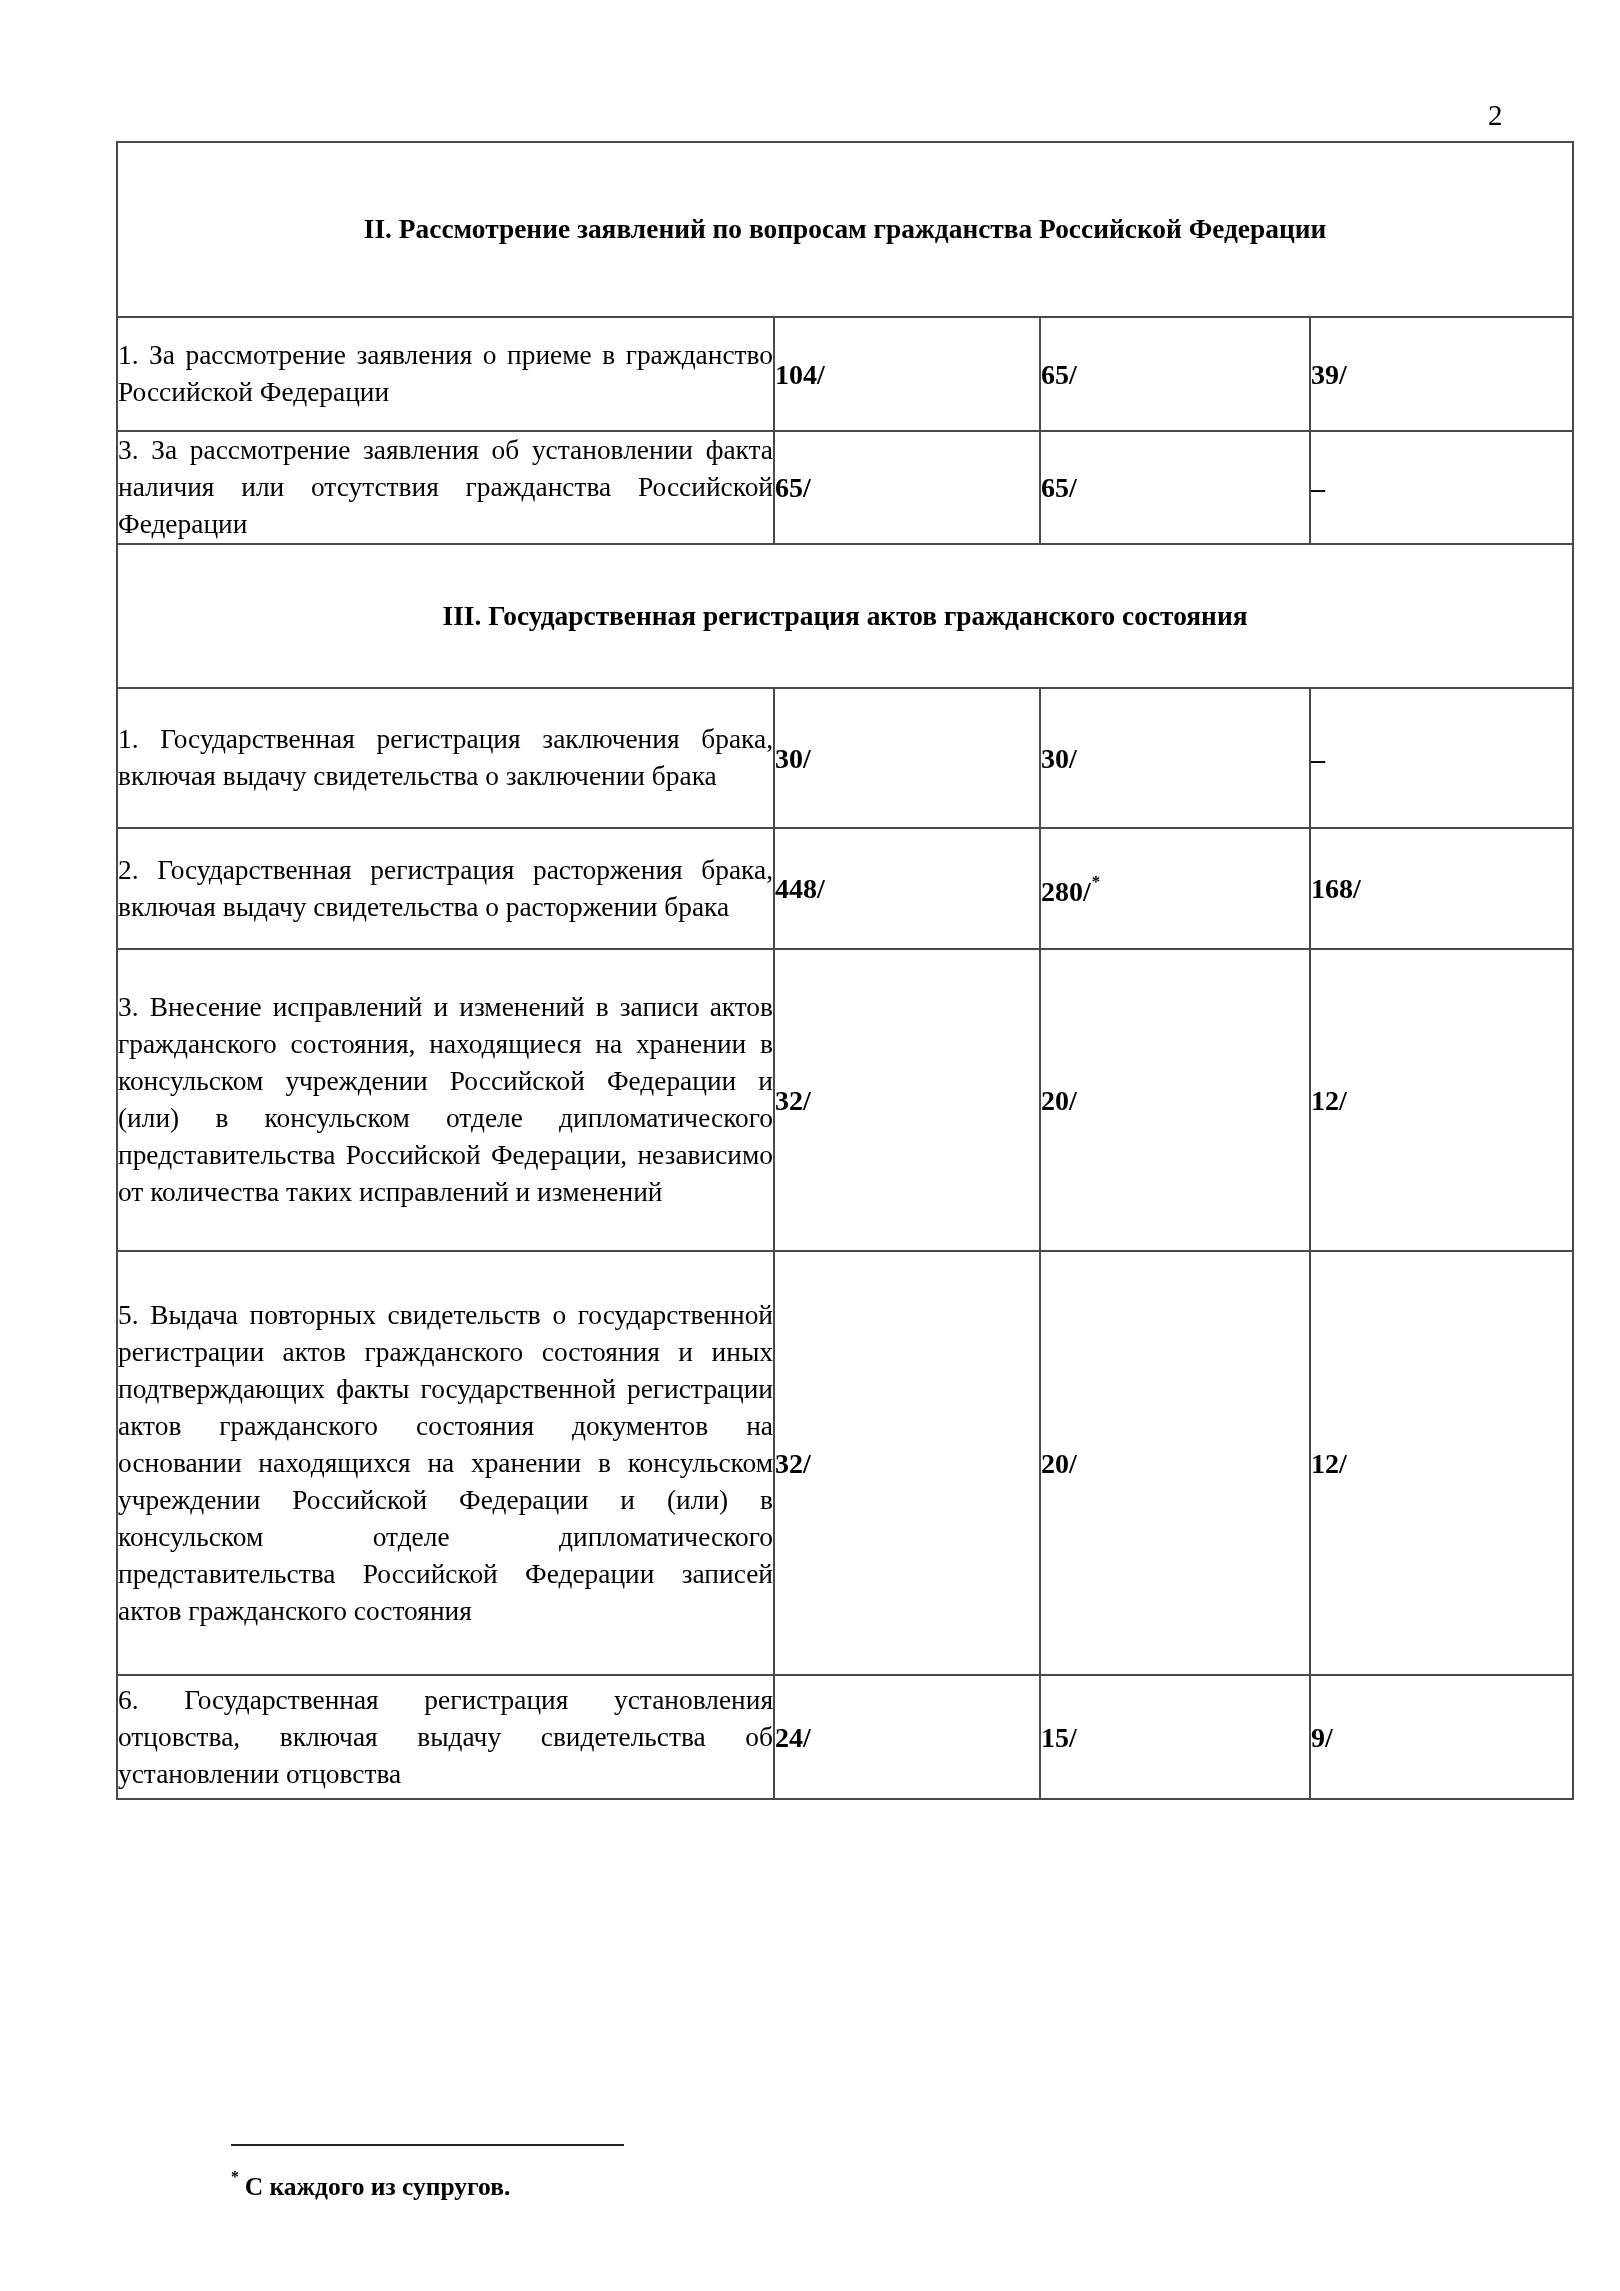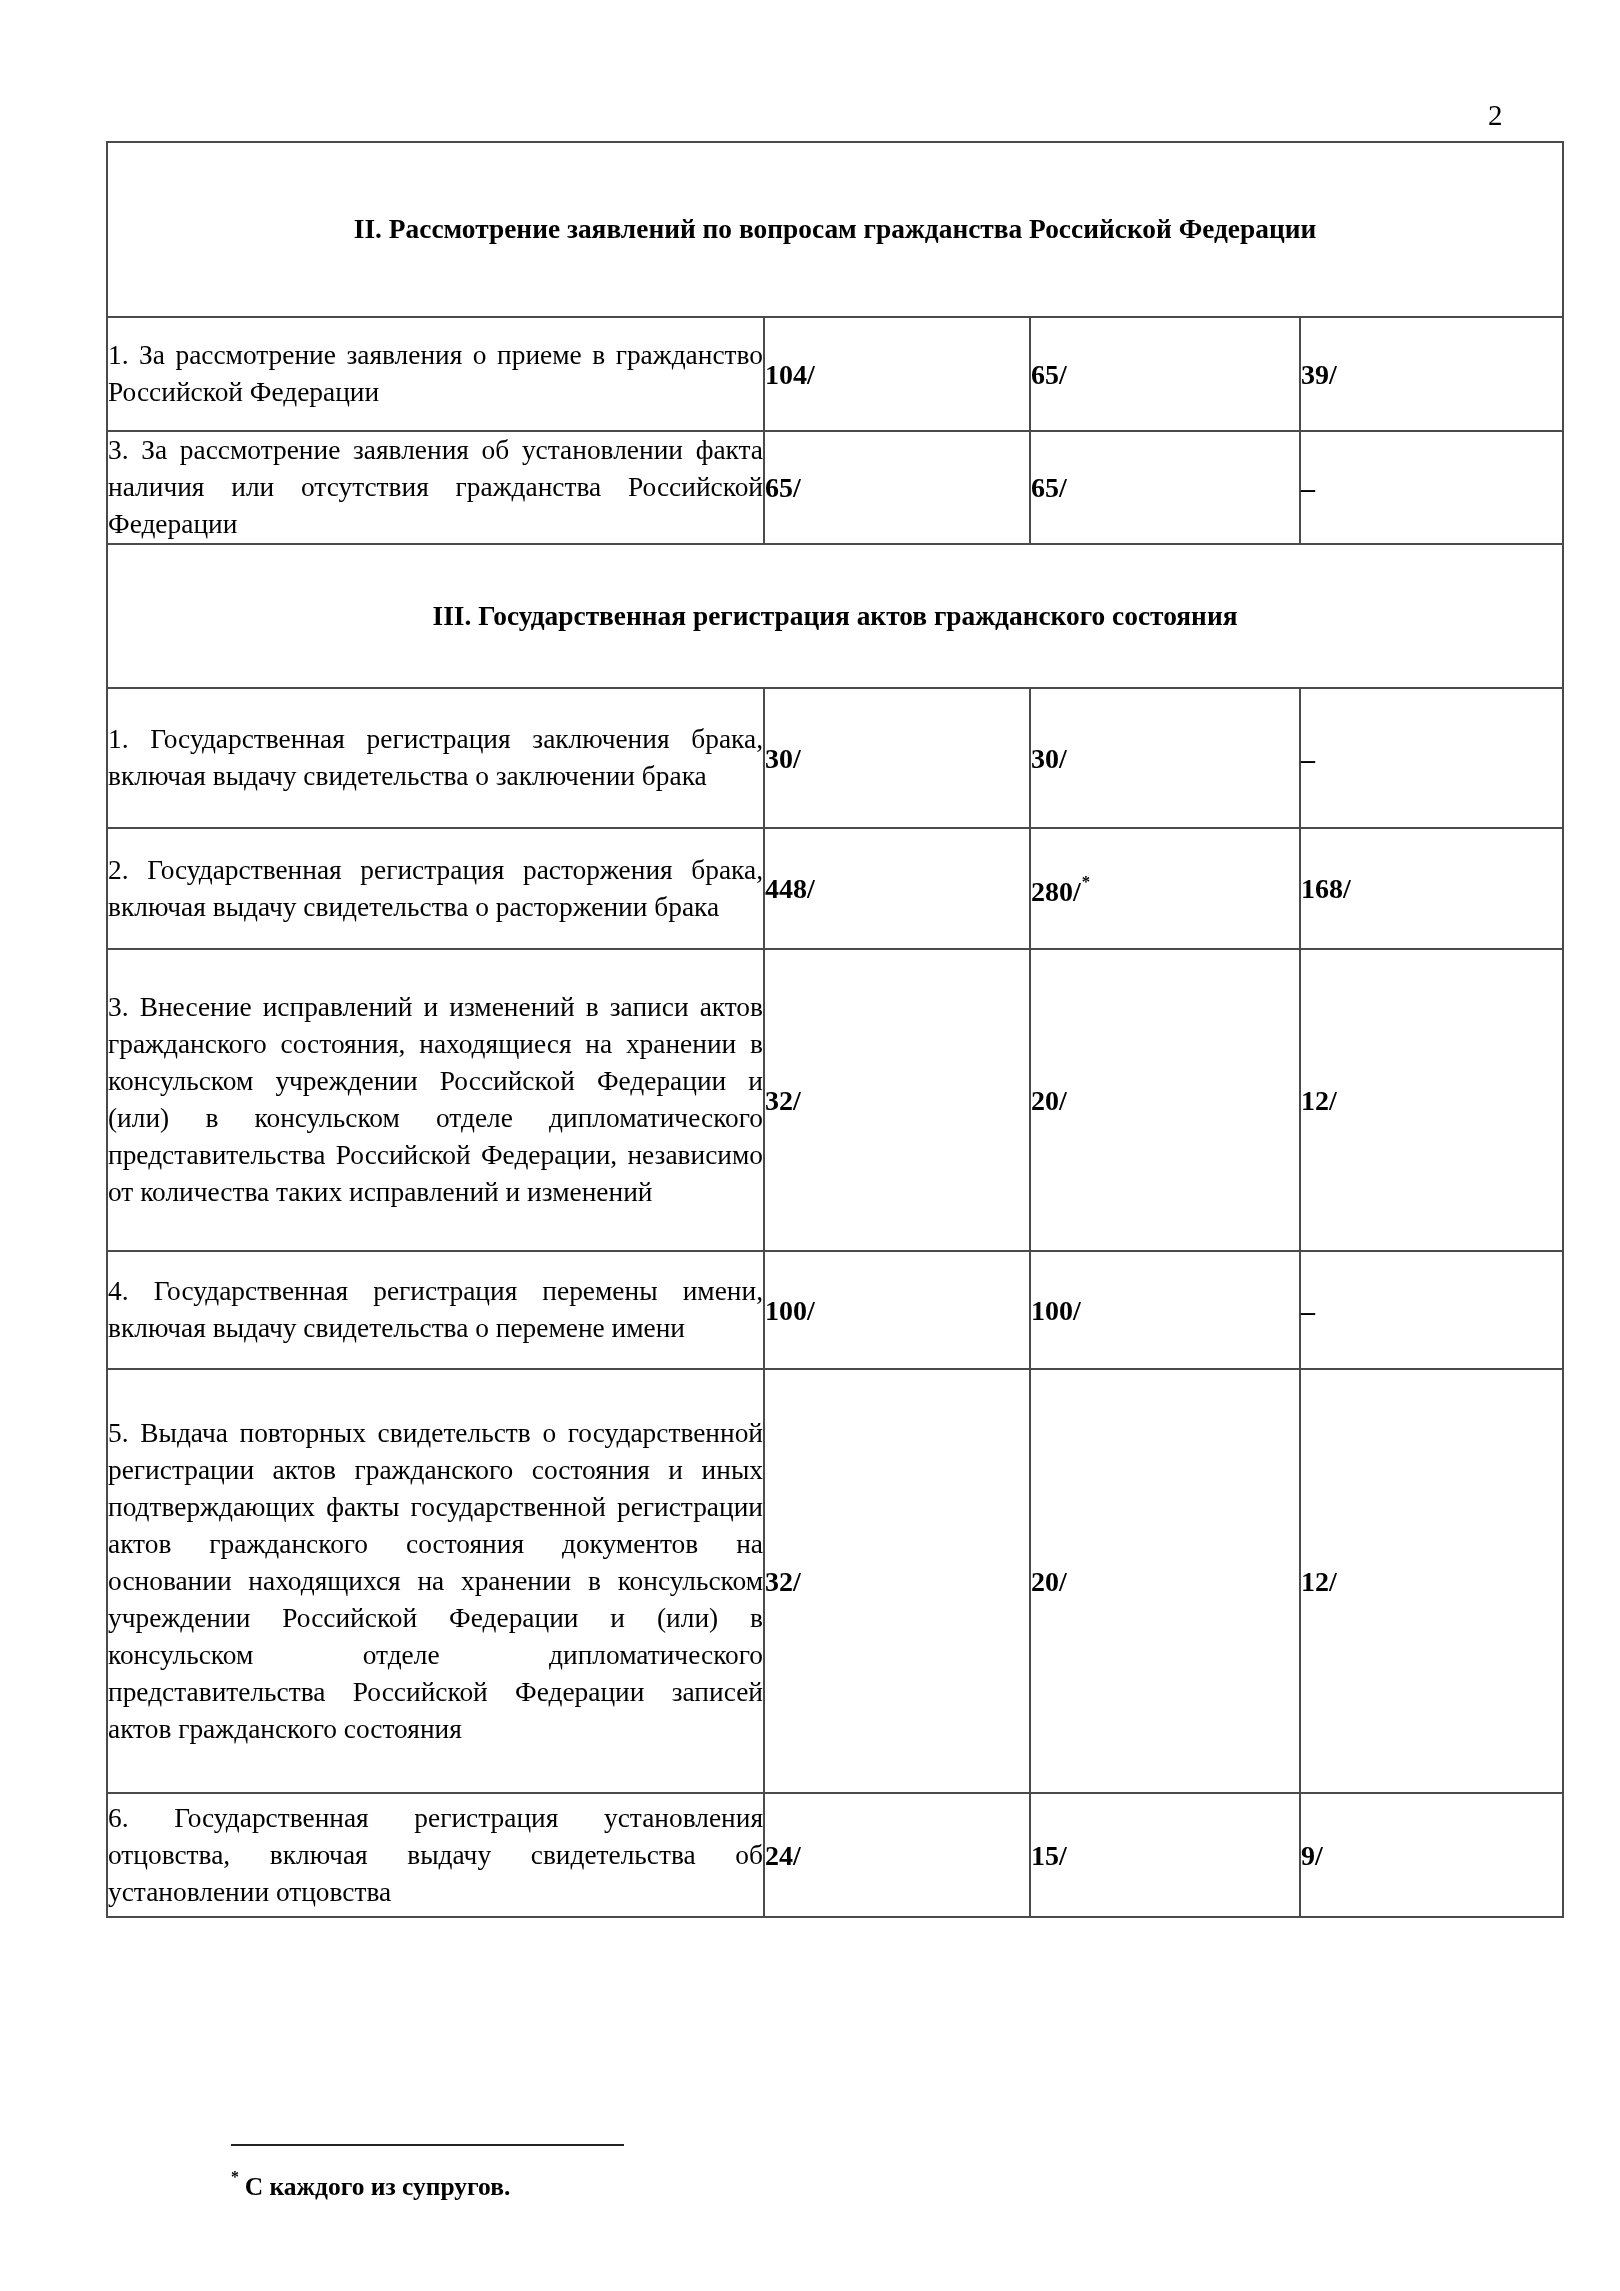--- a/index.html
+++ b/index.html
@@ -1,19 +1,19 @@
 <!DOCTYPE html>
 <html><head>
 <meta charset="utf-8">
 <style>
   html, body { margin:0; padding:0; background:#ffffff; }
   body { width:1620px; height:2292px; position:relative; overflow:hidden;
          font-family:"Liberation Serif", "DejaVu Serif", serif; color:#000; }
   .page-number { position:absolute; left:1488px; top:98px; font-size:29px; line-height:35px; }
-  table.fees { position:absolute; left:106px; top:141px; border-collapse:collapse; table-layout:fixed; width:1455px; }
+  table.fees { position:absolute; left:116px; top:141px; border-collapse:collapse; table-layout:fixed; width:1455px; }
   table.fees td { border:2px solid #4a4a4a; padding:0; vertical-align:middle; }
   td.section-head { text-align:center; font-weight:bold; font-size:27.4px; line-height:33px; }
   td.desc { padding:3.9px 13.7px 0 14.7px; font-size:27.4px; line-height:37px; text-align:justify; text-align-last:left; vertical-align:top; }
   td.val { text-align:left; font-weight:bold; font-size:28px; line-height:33px;margin-top:11px; }
   td.val sup { font-size:16.7px; position:relative; top:-3.9px; margin-left:1px; }
   .footnote-rule { position:absolute; left:231px; top:2144px; width:393px; height:2px; background:#222; }
   .footnote { position:absolute; left:231px; top:2164px; font-size:25.5px; line-height:31px;font-weight:bold; }
   .footnote sup { font-size:15.7px; margin-right:5.9px; position:relative; top:-2.9px; }
 </style>
 </head>
@@ -60,26 +60,20 @@
       <td class="val">448/</td>
       <td class="val"><span>280/</span><sup>*</sup></td>
       <td class="val">168/</td>
     </tr>
     <tr style="height:302px">
       <td class="desc">3. Внесение исправлений и изменений в записи актов гражданского состояния, находящиеся на хранении в консульском учреждении Российской Федерации и (или) в консульском отделе дипломатического представительства Российской Федерации, независимо от количества таких исправлений и изменений</td>
       <td class="val">32/</td>
       <td class="val">20/</td>
       <td class="val">12/</td>
     </tr>
-    <tr style="height:118px">
-      <td class="desc">4. Государственная регистрация перемены имени, включая выдачу свидетельства о перемене имени</td>
-      <td class="val">100/</td>
-      <td class="val">100/</td>
-      <td class="val">–</td>
-    </tr>
     <tr style="height:424px">
       <td class="desc">5. Выдача повторных свидетельств о государственной регистрации актов гражданского состояния и иных подтверждающих факты государственной регистрации актов гражданского состояния документов на основании находящихся на хранении в консульском учреждении Российской Федерации и (или) в консульском отделе дипломатического представительства Российской Федерации записей актов гражданского состояния</td>
       <td class="val">32/</td>
       <td class="val">20/</td>
       <td class="val">12/</td>
     </tr>
     <tr style="height:124px">
       <td class="desc">6. Государственная регистрация установления отцовства, включая выдачу свидетельства об установлении отцовства</td>
       <td class="val">24/</td>
       <td class="val">15/</td>

